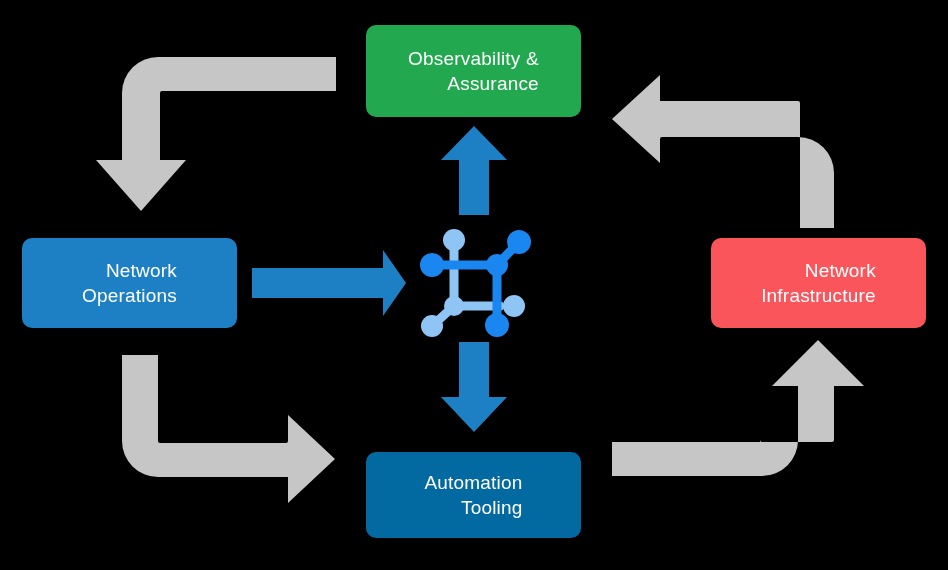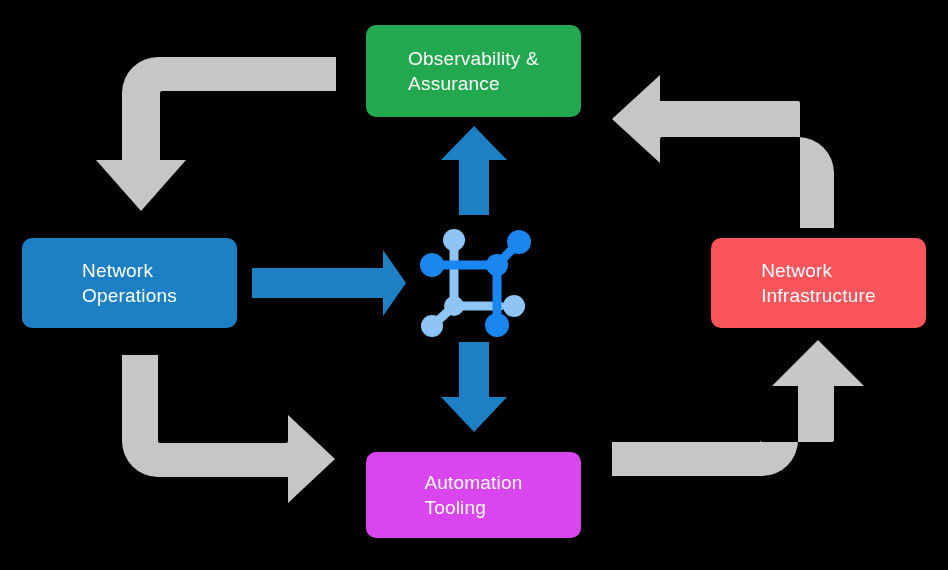--- a/index.html
+++ b/index.html
@@ -6,34 +6,34 @@
   body{width:948px;height:570px;overflow:hidden;
        font-family:"Liberation Sans","DejaVu Sans",sans-serif;}
   #stage{position:relative;width:948px;height:570px;background:#000;}
 
   .node-box{
     position:absolute;
     border-radius:10px;
     display:flex;
     align-items:center;
     justify-content:center;
-    text-align:left;
+    text-align:right;
     color:#ffffff;
     font-size:19px;
     line-height:1.32;
     letter-spacing:.2px;
     box-sizing:border-box;
     padding:6px 10px;
     white-space:pre-line;
   }
 
   #box-observability{left:366px;top:25px;width:215px;height:92px;background:#22a84e;}
   #box-netops      {left:22px; top:238px;width:215px;height:90px;background:#1e80c4;}
   #box-netinfra    {left:711px;top:238px;width:215px;height:90px;background:#fb555c;}
-  #box-automation  {left:366px;top:452px;width:215px;height:86px;background:#d946ef;}
+  #box-automation  {left:366px;top:452px;width:215px;height:86px;background:#0369a1;}
 
   .svg-layer{position:absolute;left:0;top:0;width:948px;height:570px;}
   .gray-arrow{fill:#c6c6c6;}
   .blue-arrow{fill:#1e80c4;}
 
   .net-icon{position:absolute;left:418px;top:220px;width:118px;height:118px;}
 </style>
 </head>
 <body>
 

